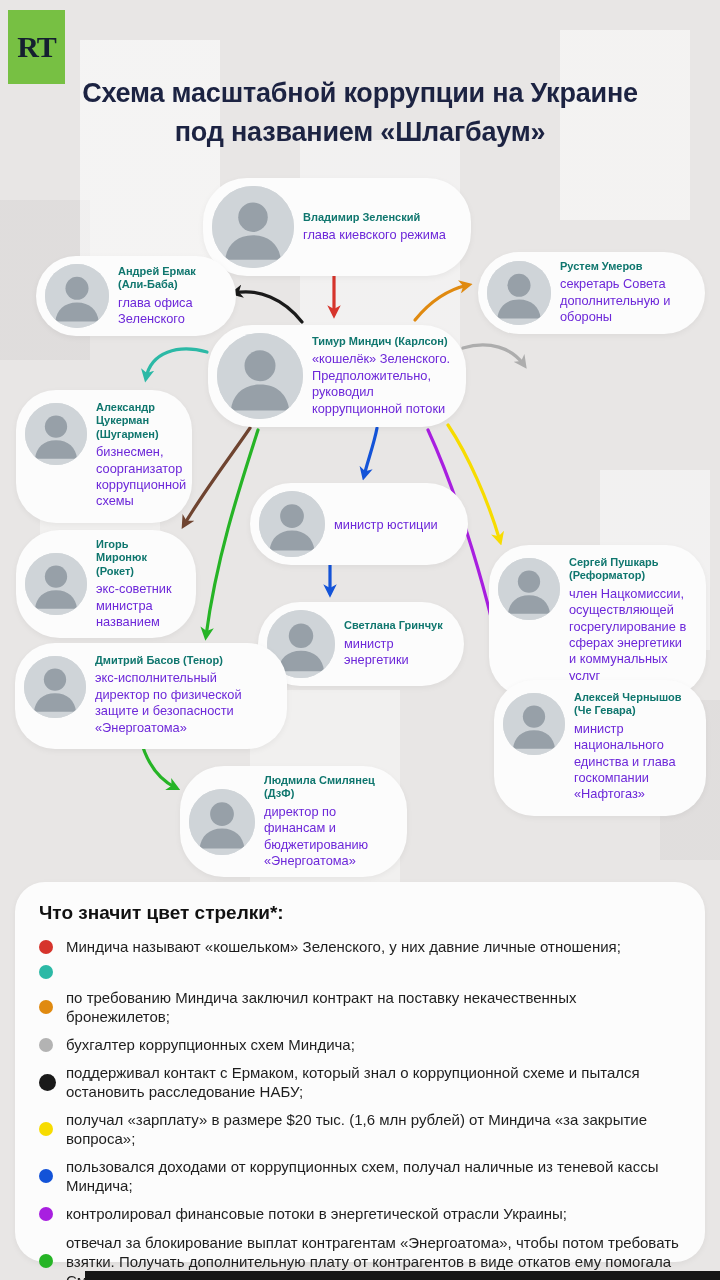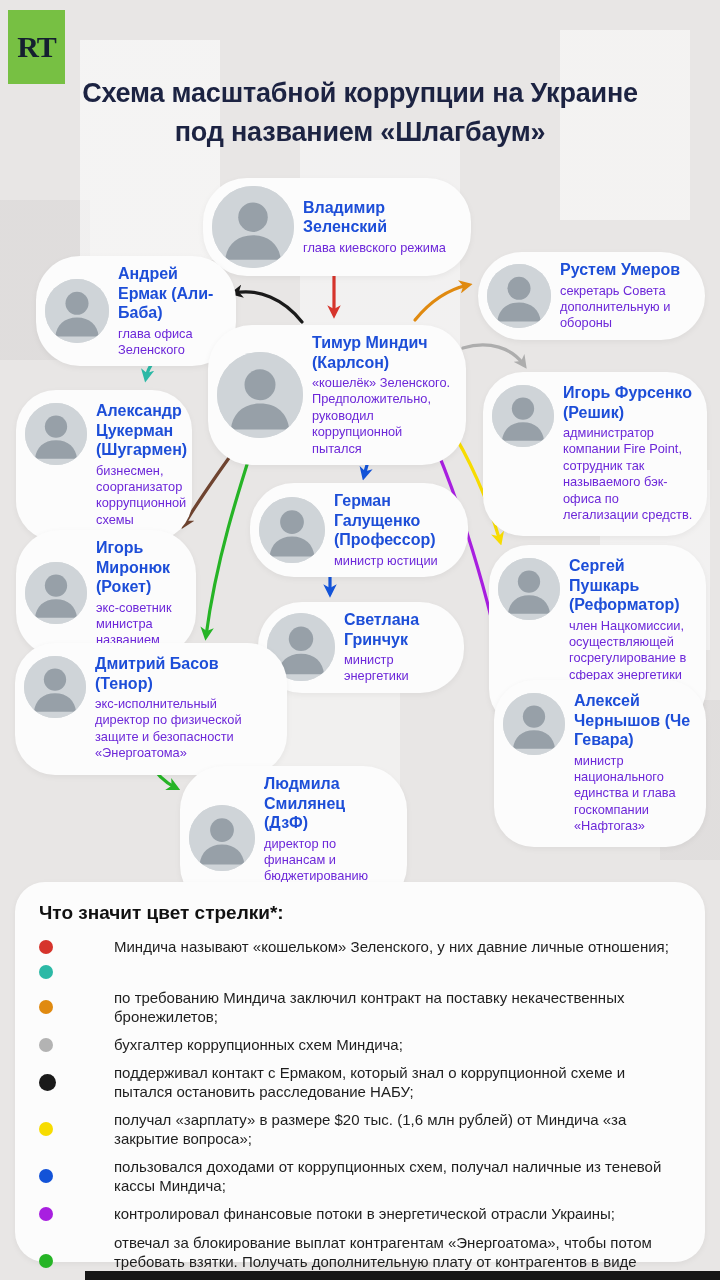--- a/index.html
+++ b/index.html
@@ -47,31 +47,31 @@
     position:absolute; z-index:2; background:#fcfcfc; border-radius:44px;
     box-shadow:0 2px 6px rgba(0,0,0,.05);
     display:flex; align-items:center; gap:9px; padding:8px 14px 8px 9px;
   }
   .card.tall { align-items:flex-start; border-radius:40px; padding-top:11px; padding-bottom:13px; }
   .card.tall .avatar { margin-top:2px; }
   .avatar {
     border-radius:50%; overflow:hidden; flex-shrink:0; background:#d3d7da;
   }
   .avatar svg { display:block; width:100%; height:100%; }
-  .pname { font-weight:700; font-size:16px; color:#1d4ed8; line-height:1.22; }
+  .pname { font-weight:700; font-size:11px; color:#0f766e; line-height:1.22; }
   .prole { font-size:12.8px; color:#6d28d9; line-height:1.28; margin-top:3px; }
 
   .legend {
     position:absolute; z-index:2; left:15px; top:882px; width:690px; height:380px;
     background:#fcfcfc; border-radius:30px; padding:20px 26px 4px 24px;
     box-shadow:0 2px 6px rgba(0,0,0,.05);
   }
   .legend-title { font-size:19px; font-weight:700; color:#111; }
   .legend-items { margin-top:13px; display:flex; flex-direction:column; gap:9px; }
-  .lrow { display:flex; align-items:center;gap:48px; }
+  .lrow { display:flex; align-items:center; }
   .dot { width:14px; height:14px; border-radius:50%; flex-shrink:0; margin-right:13px; }
   .dot.big { width:17px; height:17px; margin-right:10px; }
   .ltext { font-size:15px; color:#1e1e1e; line-height:1.27; }
 
   .bottom-bar { position:absolute; z-index:3; left:85px; top:1271px; width:635px; height:9px; background:#161616; }
 </style>
 </head>
 <body>
 
 <div class="page">
@@ -183,37 +183,24 @@
   <div class="card" style="left:208px;top:325px;width:258px;min-height:97px">
     <div class="avatar" style="width:86px;height:86px">
         <svg viewBox="0 0 100 100">
           <rect width="100" height="100" fill="#cfd4d8"></rect>
           <circle cx="50" cy="38" r="18" fill="#97a0a8"></circle>
           <path d="M50 60c-20 0-32 12-34 30h68c-2-18-14-30-34-30z" fill="#97a0a8"></path>
         </svg>
       </div>
     <div class="info">
         <div class="pname">Тимур Миндич (Карлсон)</div>
-        <div class="prole">«кошелёк» Зеленского. Предположительно, руководил коррупционной пытался</div>
-      </div>
-  </div>
-
-  <div class="card tall" style="left:483px;top:372px;width:224px">
-    <div class="avatar" style="width:62px;height:62px">
-        <svg viewBox="0 0 100 100">
-          <rect width="100" height="100" fill="#cfd4d8"></rect>
-          <circle cx="50" cy="38" r="18" fill="#97a0a8"></circle>
-          <path d="M50 60c-20 0-32 12-34 30h68c-2-18-14-30-34-30z" fill="#97a0a8"></path>
-        </svg>
-      </div>
-    <div class="info">
-        <div class="pname">Игорь Фурсенко (Решик)</div>
-        <div class="prole">администратор компании Fire Point, сотрудник так называемого бэк-офиса по легализации средств.</div>
-      </div>
-  </div>
+        <div class="prole">«кошелёк» Зеленского. Предположительно, руководил коррупционной потоки</div>
+      </div>
+  </div>
+
 
   <div class="card tall" style="left:16px;top:390px;width:176px">
     <div class="avatar" style="width:62px;height:62px">
         <svg viewBox="0 0 100 100">
           <rect width="100" height="100" fill="#cfd4d8"></rect>
           <circle cx="50" cy="38" r="18" fill="#97a0a8"></circle>
           <path d="M50 60c-20 0-32 12-34 30h68c-2-18-14-30-34-30z" fill="#97a0a8"></path>
         </svg>
       </div>
     <div class="info">
@@ -224,21 +211,20 @@
 
   <div class="card" style="left:250px;top:483px;width:218px;min-height:76px">
     <div class="avatar" style="width:66px;height:66px">
         <svg viewBox="0 0 100 100">
           <rect width="100" height="100" fill="#cfd4d8"></rect>
           <circle cx="50" cy="38" r="18" fill="#97a0a8"></circle>
           <path d="M50 60c-20 0-32 12-34 30h68c-2-18-14-30-34-30z" fill="#97a0a8"></path>
         </svg>
       </div>
     <div class="info">
-        <div class="pname">Герман Галущенко (Профессор)</div>
         <div class="prole">министр юстиции</div>
       </div>
   </div>
 
   <div class="card" style="left:16px;top:530px;width:180px">
     <div class="avatar" style="width:62px;height:62px">
         <svg viewBox="0 0 100 100">
           <rect width="100" height="100" fill="#cfd4d8"></rect>
           <circle cx="50" cy="38" r="18" fill="#97a0a8"></circle>
           <path d="M50 60c-20 0-32 12-34 30h68c-2-18-14-30-34-30z" fill="#97a0a8"></path>

